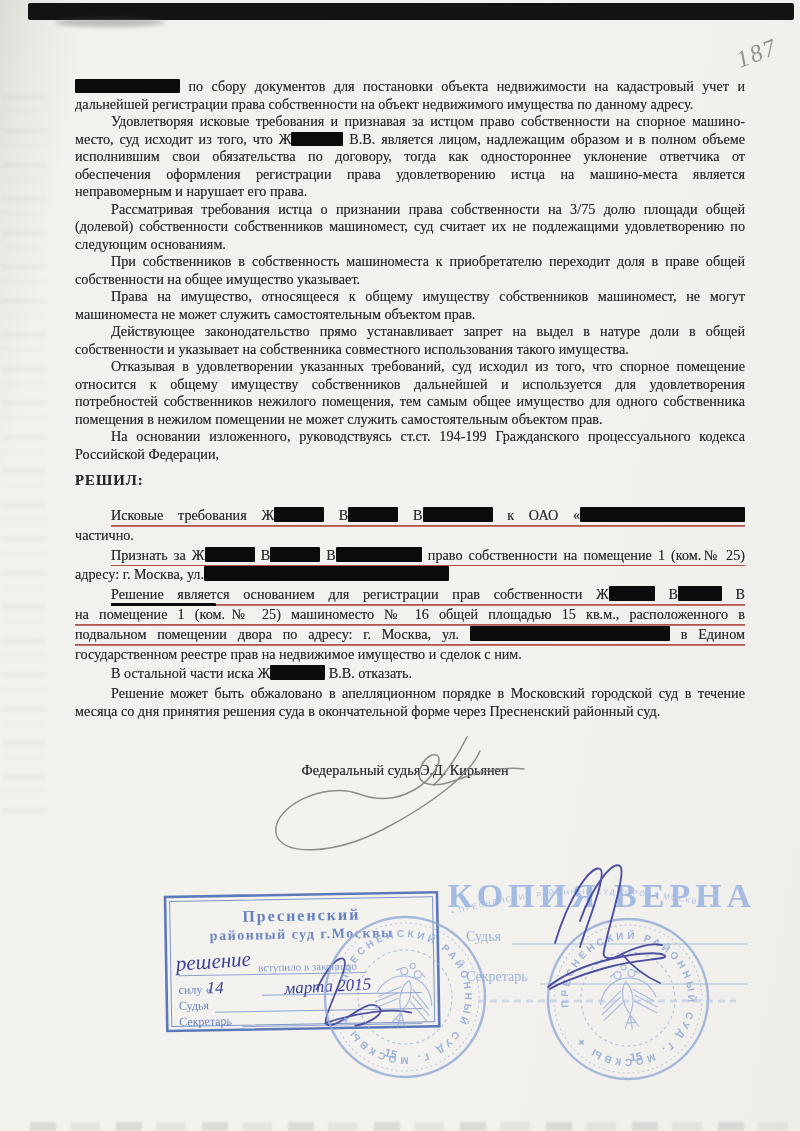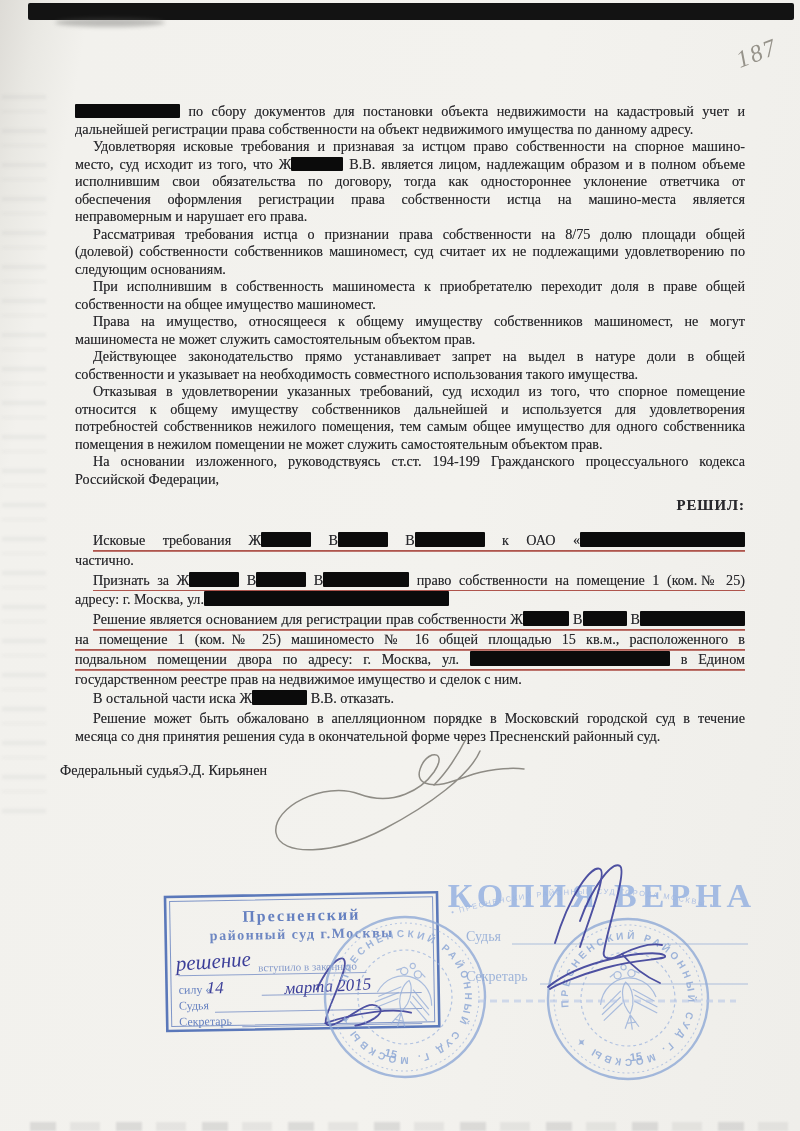--- a/index.html
+++ b/index.html
@@ -11,36 +11,36 @@
   .topbar-smudge{position:absolute;left:55px;top:18px;width:110px;height:9px;background:#5a5a58;opacity:.35;border-radius:50%;filter:blur(2px);}
   
   .pagenum{position:absolute;left:736px;top:40px;color:#87837a;font-size:24px;font-style:italic;
            transform:rotate(-21deg);letter-spacing:2px;opacity:.85;}
   
   .left-bleed{position:absolute;left:2px;top:95px;width:44px;height:720px;opacity:.5;filter:blur(1.4px);
       background:repeating-linear-gradient(to bottom,rgba(120,122,128,.16) 0 4px,transparent 4px 15px,rgba(120,122,128,.10) 15px 18px,transparent 18px 34px);}
   .bottom-bleed{position:absolute;left:30px;bottom:0;width:770px;height:9px;opacity:.45;filter:blur(1.2px);
       background:repeating-linear-gradient(to right,rgba(95,95,100,.35) 0 26px,transparent 26px 40px,rgba(95,95,100,.2) 40px 70px,transparent 70px 86px);}
   
-  #textblock{position:absolute;left:75px;top:103px;width:670px;color:#28282c;font-size:14.2px;
+  #textblock{position:absolute;left:75px;top:78px;width:670px;color:#28282c;font-size:14.2px;
              text-shadow:0 0 .5px rgba(45,45,50,.55);}
   .bline{height:17.5px;overflow:hidden;text-align:justify;text-align-last:left;}
   .bline.j{text-align-last:justify;}
-  .bline.ind{margin-left:18px;}
+  .bline.ind{margin-left:36px;}
   .part2 .bline{height:19.8px;font-family:Liberation Serif, serif;}
   .part2 .bline.tail{height:18.2px;}
   .redact{display:inline-block;height:14px;background:#0b0b0b;vertical-align:-2px;border-radius:1px;}
   .part2 .redact{height:15px;}
   .u{background:linear-gradient(rgba(163,57,48,.85),rgba(163,57,48,.85)) left bottom/100% 1.8px no-repeat;}
   .useg{display:inline-block;border-bottom:1.8px solid rgba(163,57,48,.85);padding-bottom:19px;}
   .u2 .useg{box-shadow:0 4px 0 rgba(163,57,48,.75);}
-  .heading{font-weight:bold;text-align:right;letter-spacing:1px;margin:9px 0 10px 0;font-size:14.8px;}
+  .heading{font-weight:bold;text-align:left;letter-spacing:1px;margin:9px 0 10px 0;font-size:14.8px;}
   .res-gap{height:8px;}
   
-  .sigrow{position:absolute;left:60px;top:762px;width:670px;display:flex;justify-content:flex-start;
+  .sigrow{position:absolute;left:70px;top:762px;width:670px;display:flex;justify-content:center;
           color:#28282c;font-size:14.2px;text-shadow:0 0 .5px rgba(45,45,50,.55);}
   
   .pencil-sig{position:absolute;left:262px;top:733px;}
   .stamps{position:absolute;left:100px;top:845px;}
 </style>
 </head>
 <body>
 
 <div id="page">
 
@@ -52,31 +52,31 @@
   <div class="left-bleed"></div>
   <div class="bottom-bleed"></div>
 
   <div id="textblock">
     <div id="lines1">
         <div class="bline j"><span class="redact" style="width: 105px;"></span> по сбору документов для постановки объекта недвижимости на кадастровый учет и</div>
         <div class="bline">дальнейшей регистрации права собственности на объект недвижимого имущества по данному адресу.</div>
         <div class="bline ind j">Удовлетворяя исковые требования и признавая за истцом право собственности на спорное машино-</div>
         <div class="bline j">место, суд исходит из того, что Ж<span class="redact" style="width: 52px;"></span> В.В. является лицом, надлежащим образом и в полном объеме</div>
         <div class="bline j">исполнившим свои обязательства по договору, тогда как одностороннее уклонение ответчика от</div>
-        <div class="bline j">обеспечения оформления регистрации права собственности истца на машино-места является</div>
+        <div class="bline j">обеспечения оформления регистрации права удовлетворению истца на машино-места является</div>
         <div class="bline">неправомерным и нарушает его права.</div>
-        <div class="bline ind j">Рассматривая требования истца о признании права собственности на 8/75 долю площади общей</div>
+        <div class="bline ind j">Рассматривая требования истца о признании права собственности на 3/75 долю площади общей</div>
         <div class="bline j">(долевой) собственности собственников машиномест, суд считает их не подлежащими удовлетворению по</div>
         <div class="bline">следующим основаниям.</div>
-        <div class="bline ind j">При исполнившим в собственность машиноместа к приобретателю переходит доля в праве общей</div>
-        <div class="bline">собственности на общее имущество машиномест.</div>
+        <div class="bline ind j">При собственников в собственность машиноместа к приобретателю переходит доля в праве общей</div>
+        <div class="bline">собственности на общее имущество указывает.</div>
         <div class="bline ind j">Права на имущество, относящееся к общему имуществу собственников машиномест, не могут</div>
         <div class="bline">машиноместа не может служить самостоятельным объектом прав.</div>
         <div class="bline ind j">Действующее законодательство прямо устанавливает запрет на выдел в натуре доли в общей</div>
-        <div class="bline">собственности и указывает на необходимость совместного использования такого имущества.</div>
+        <div class="bline">собственности и указывает на собственника совместного использования такого имущества.</div>
         <div class="bline ind j">Отказывая в удовлетворении указанных требований, суд исходил из того, что спорное помещение</div>
         <div class="bline j">относится к общему имуществу собственников дальнейшей и используется для удовлетворения</div>
         <div class="bline j">потребностей собственников нежилого помещения, тем самым общее имущество для одного собственника</div>
         <div class="bline">помещения в нежилом помещении не может служить самостоятельным объектом прав.</div>
         <div class="bline ind j">На основании изложенного, руководствуясь ст.ст. 194-199 Гражданского процессуального кодекса</div>
         <div class="bline">Российской Федерации,</div>
       </div>
     <div class="heading">РЕШИЛ:</div>
     <div class="res-gap"></div>
     <div class="part2" id="lines2">

